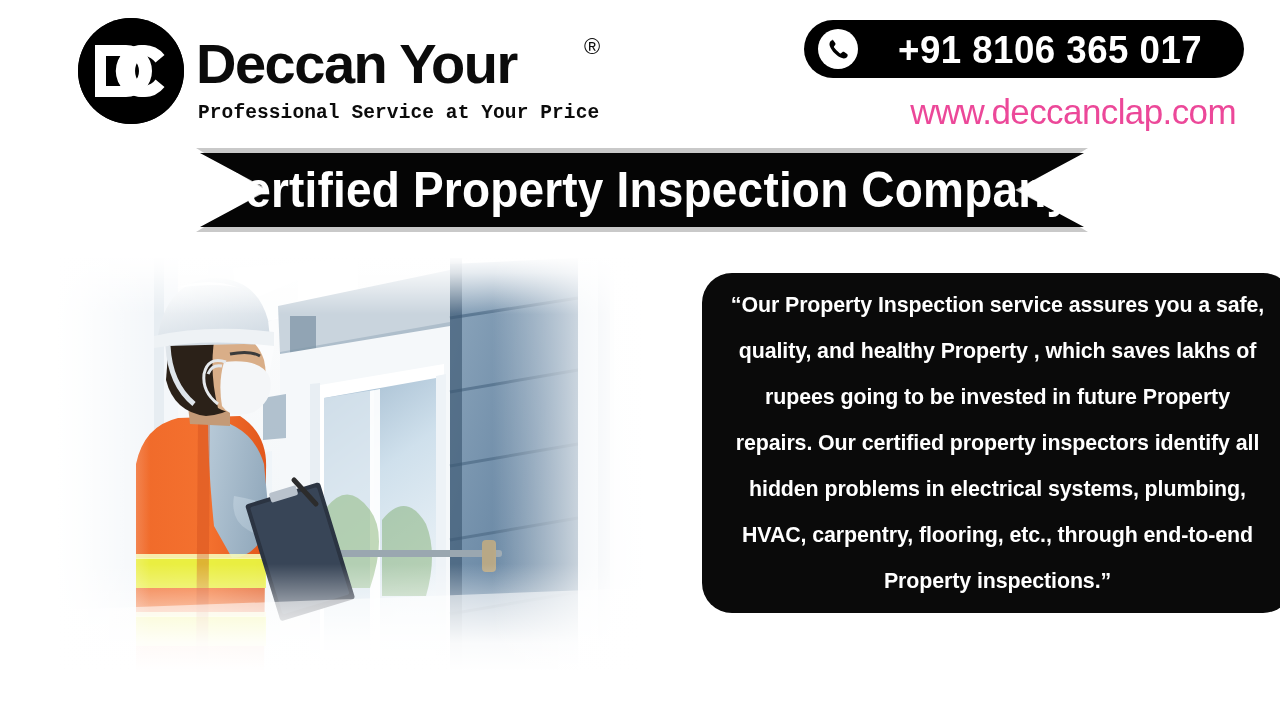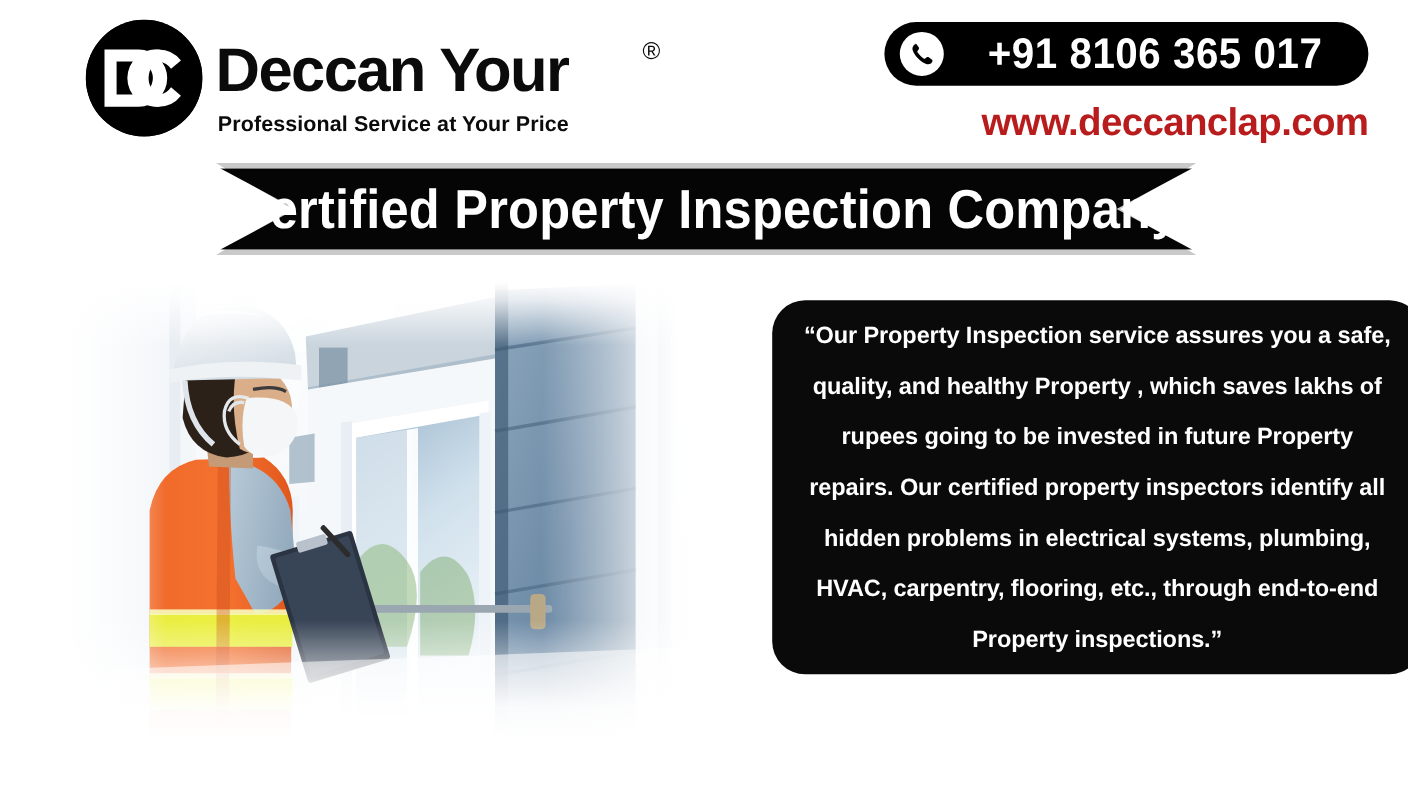--- a/index.html
+++ b/index.html
@@ -54,21 +54,21 @@
     top: 22px;
     font-size: 22px;
     font-weight: normal;
     color: #0b0b0b;
     line-height: 1;
   }
   .logo-tagline {
     position: absolute;
     left: 120px;
     top: 90px;
-    font-family: Liberation Sans, sans-serif;
+    font-family: Liberation Mono, monospace;
     font-size: 19.5px;
     font-weight: bold;
     letter-spacing: 0.1px;
     color: #0b0b0b;
     line-height: 1;
     white-space: nowrap;
   }
 
   
   .contact-block {
@@ -108,27 +108,27 @@
     font-size: 39px;
     font-weight: bold;
     letter-spacing: 0.5px;
     line-height: 1;
     white-space: nowrap;
     transform: scaleX(0.94);
     transform-origin: left center;
   }
   .website {
     position: absolute;
-    right: 0;
+    right: 8px;
     top: 80px;
     font-family: "Liberation Sans", sans-serif;
     font-size: 35px;
-    font-weight: bold;
+    font-weight: normal;
     letter-spacing: -0.6px;
-    color: #b91c1c;
+    color: #ec4899;
     line-height: 1;
     white-space: nowrap;
   }
 
   
   .banner-wrap {
     position: absolute;
     left: 196px;
     top: 148px;
     width: 892px;

